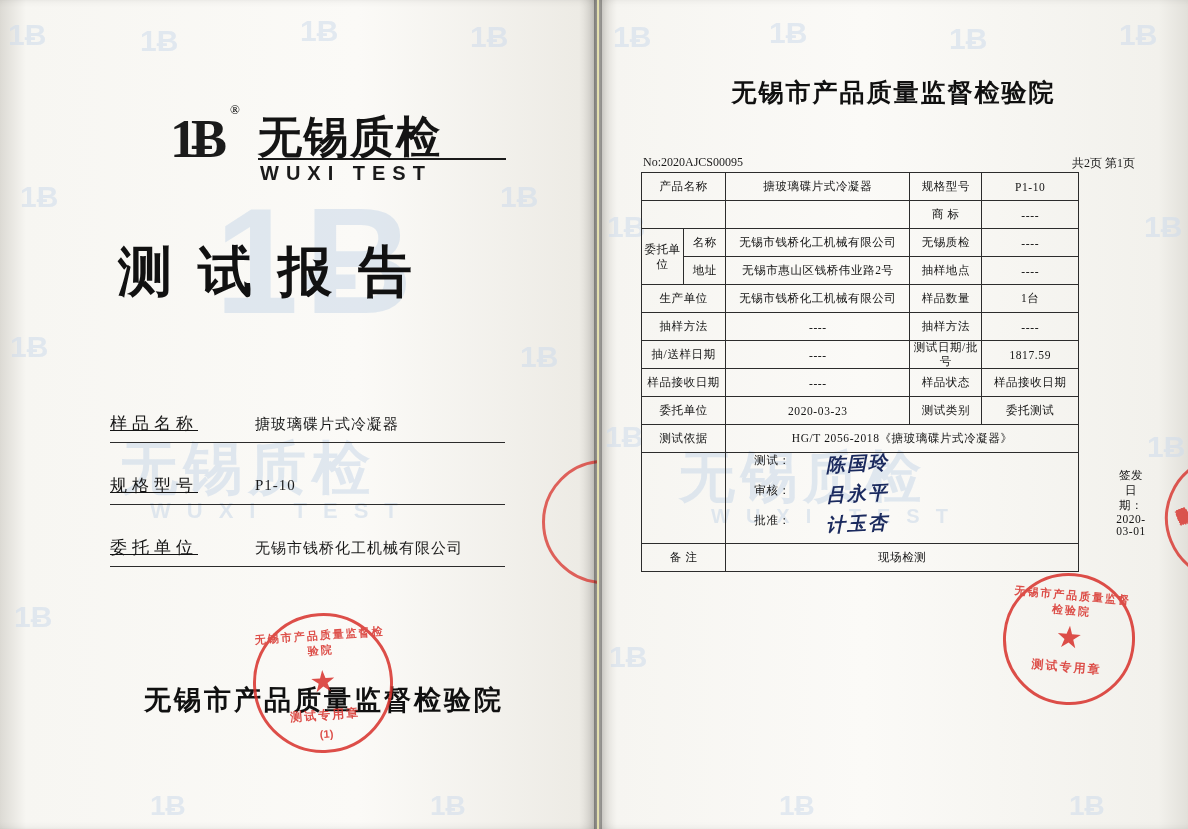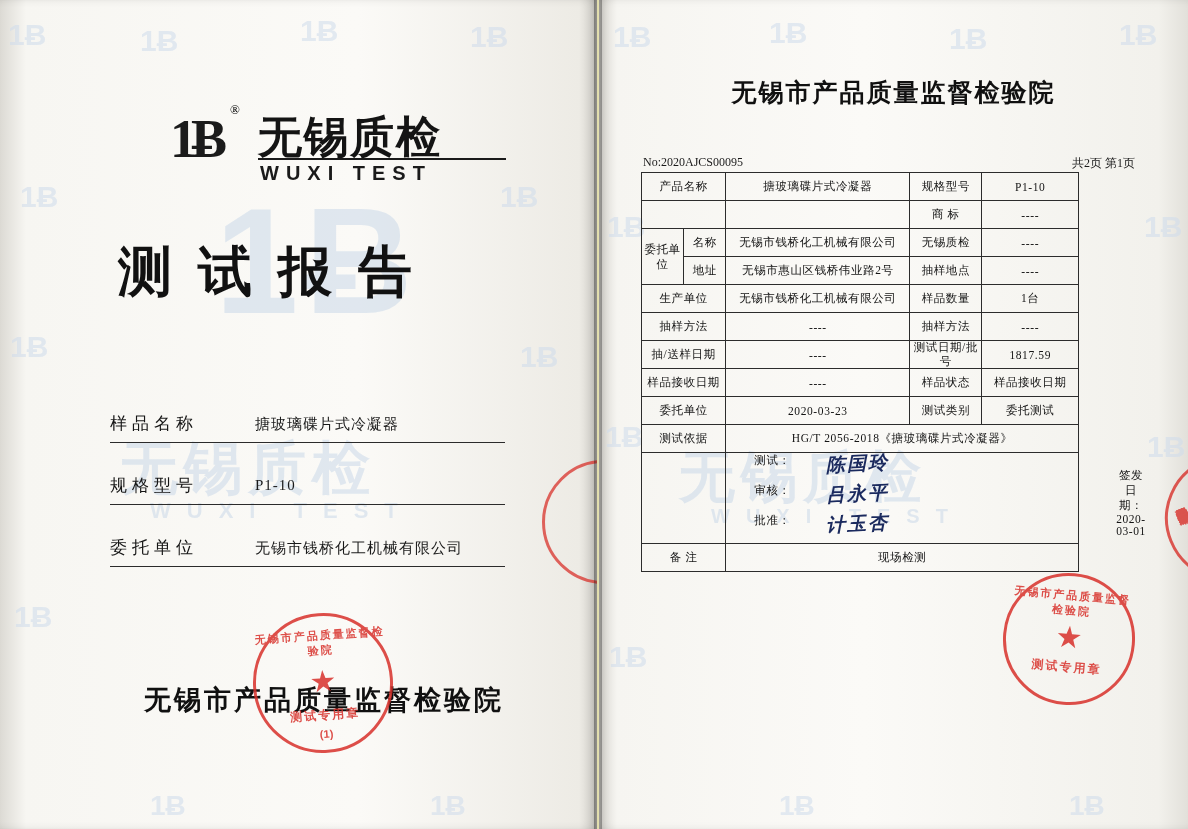--- a/index.html
+++ b/index.html
@@ -157,20 +157,21 @@
     width: 400px;
     height: 34px;
   }
   .field-label {
     position: absolute;
     left: 0;
     top: 0;
     font-size: 17px;
     letter-spacing: 5px;
     color: #151515;
+    text-decoration: underline;
   }
   .field-value {
     position: absolute;
     left: 145px;
     top: 3px;
     font-size: 15px;
     color: #1a1a1a;
     letter-spacing: 1px;
   }
   .field-line {

